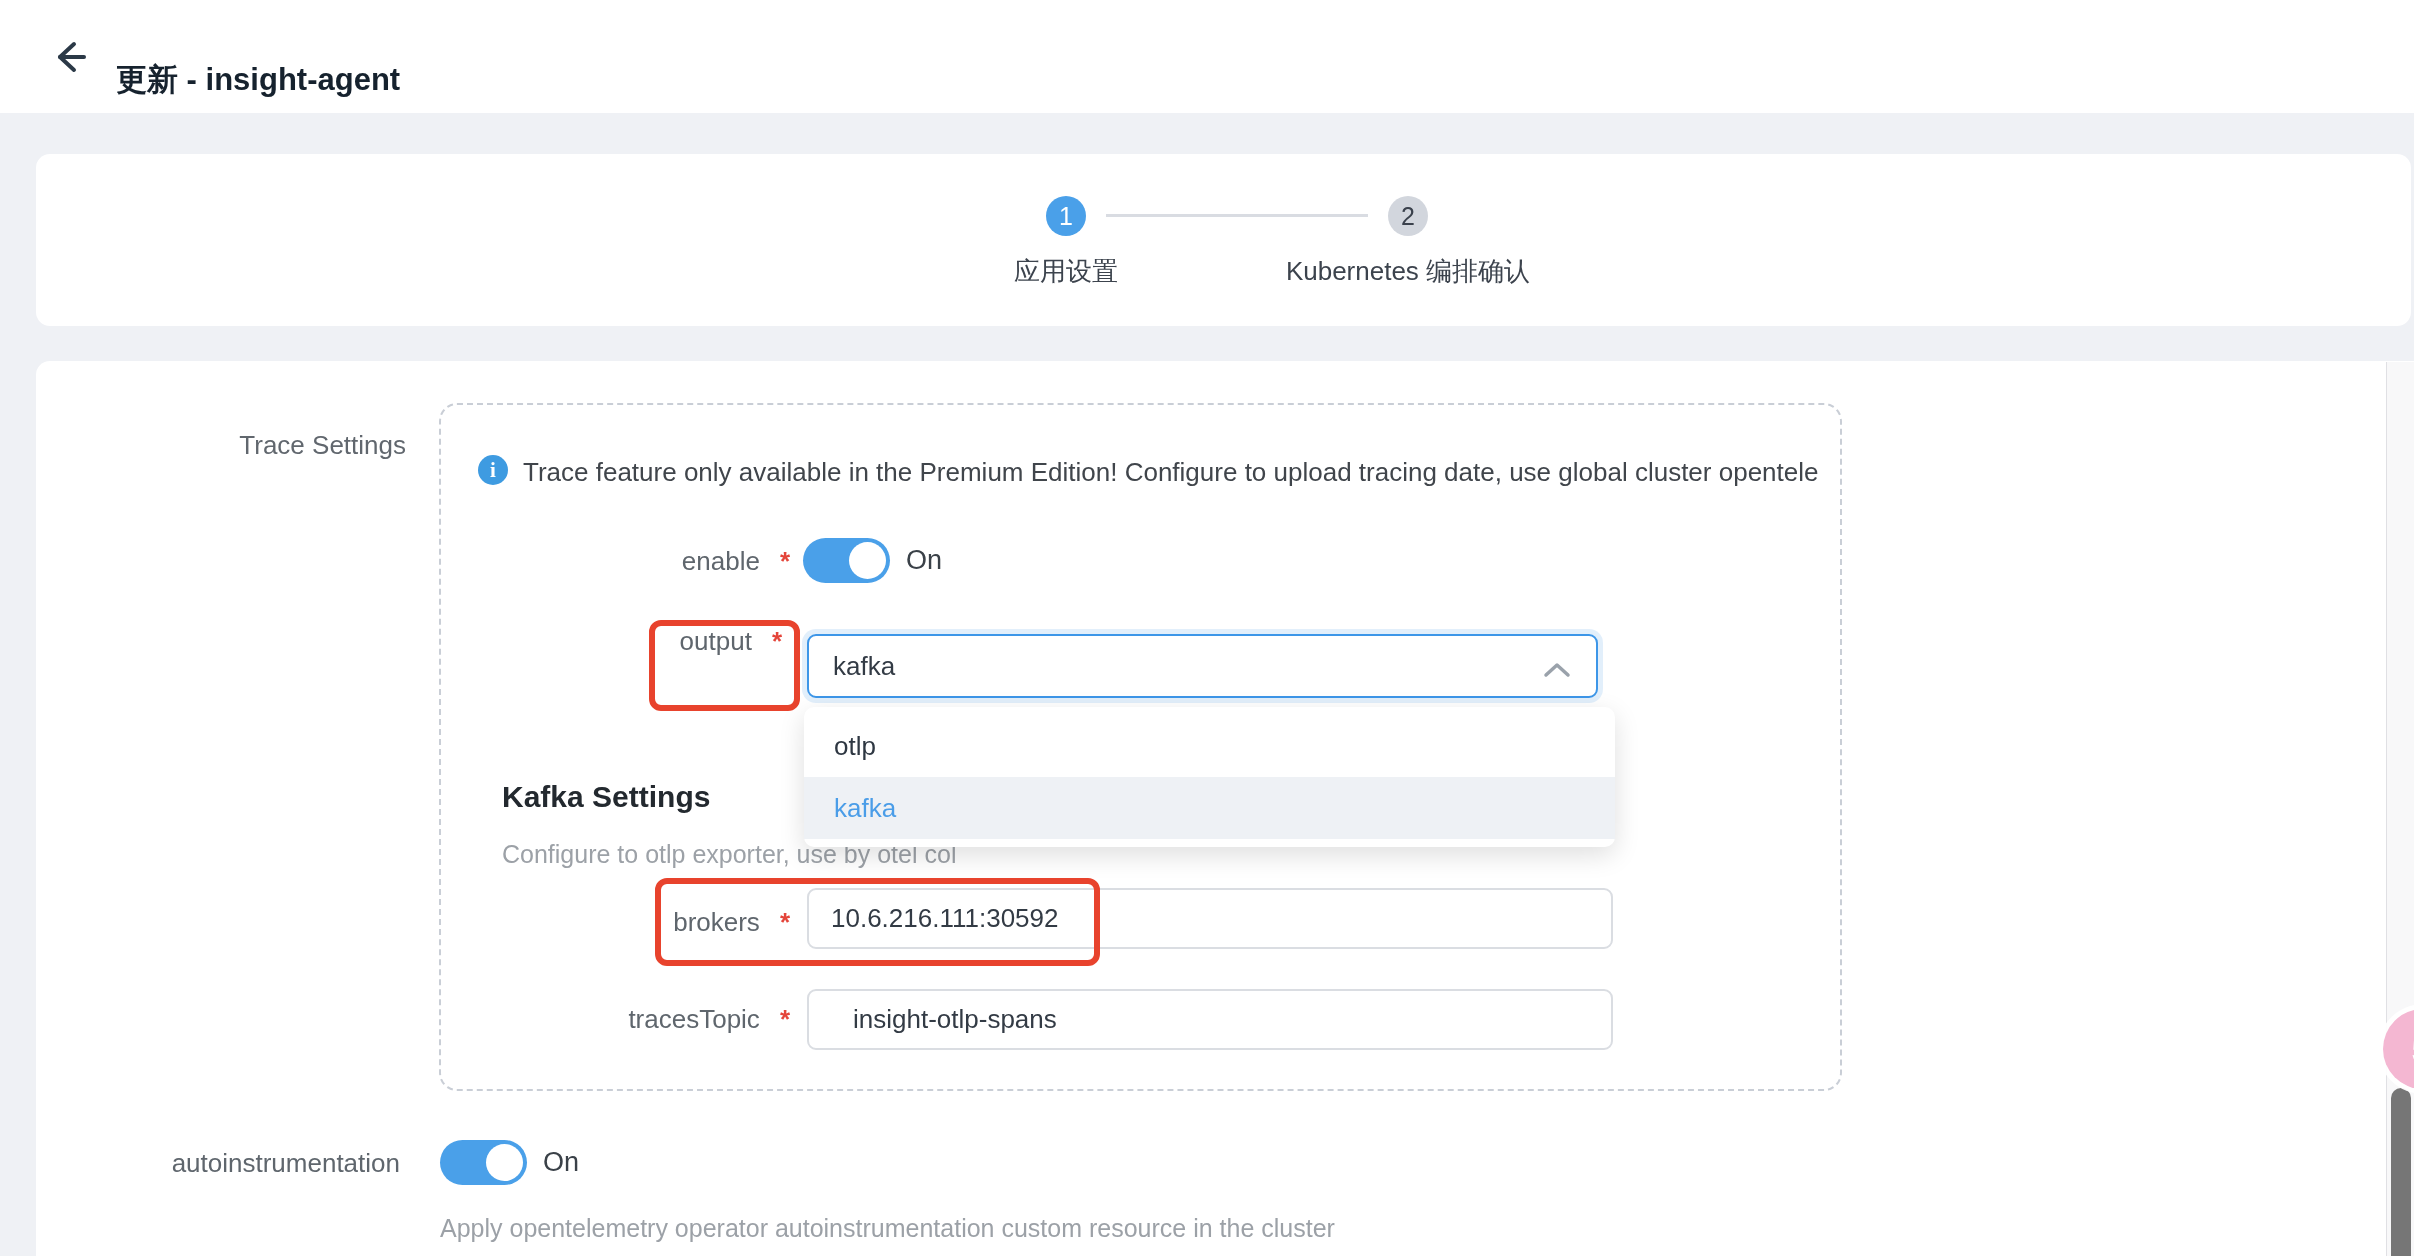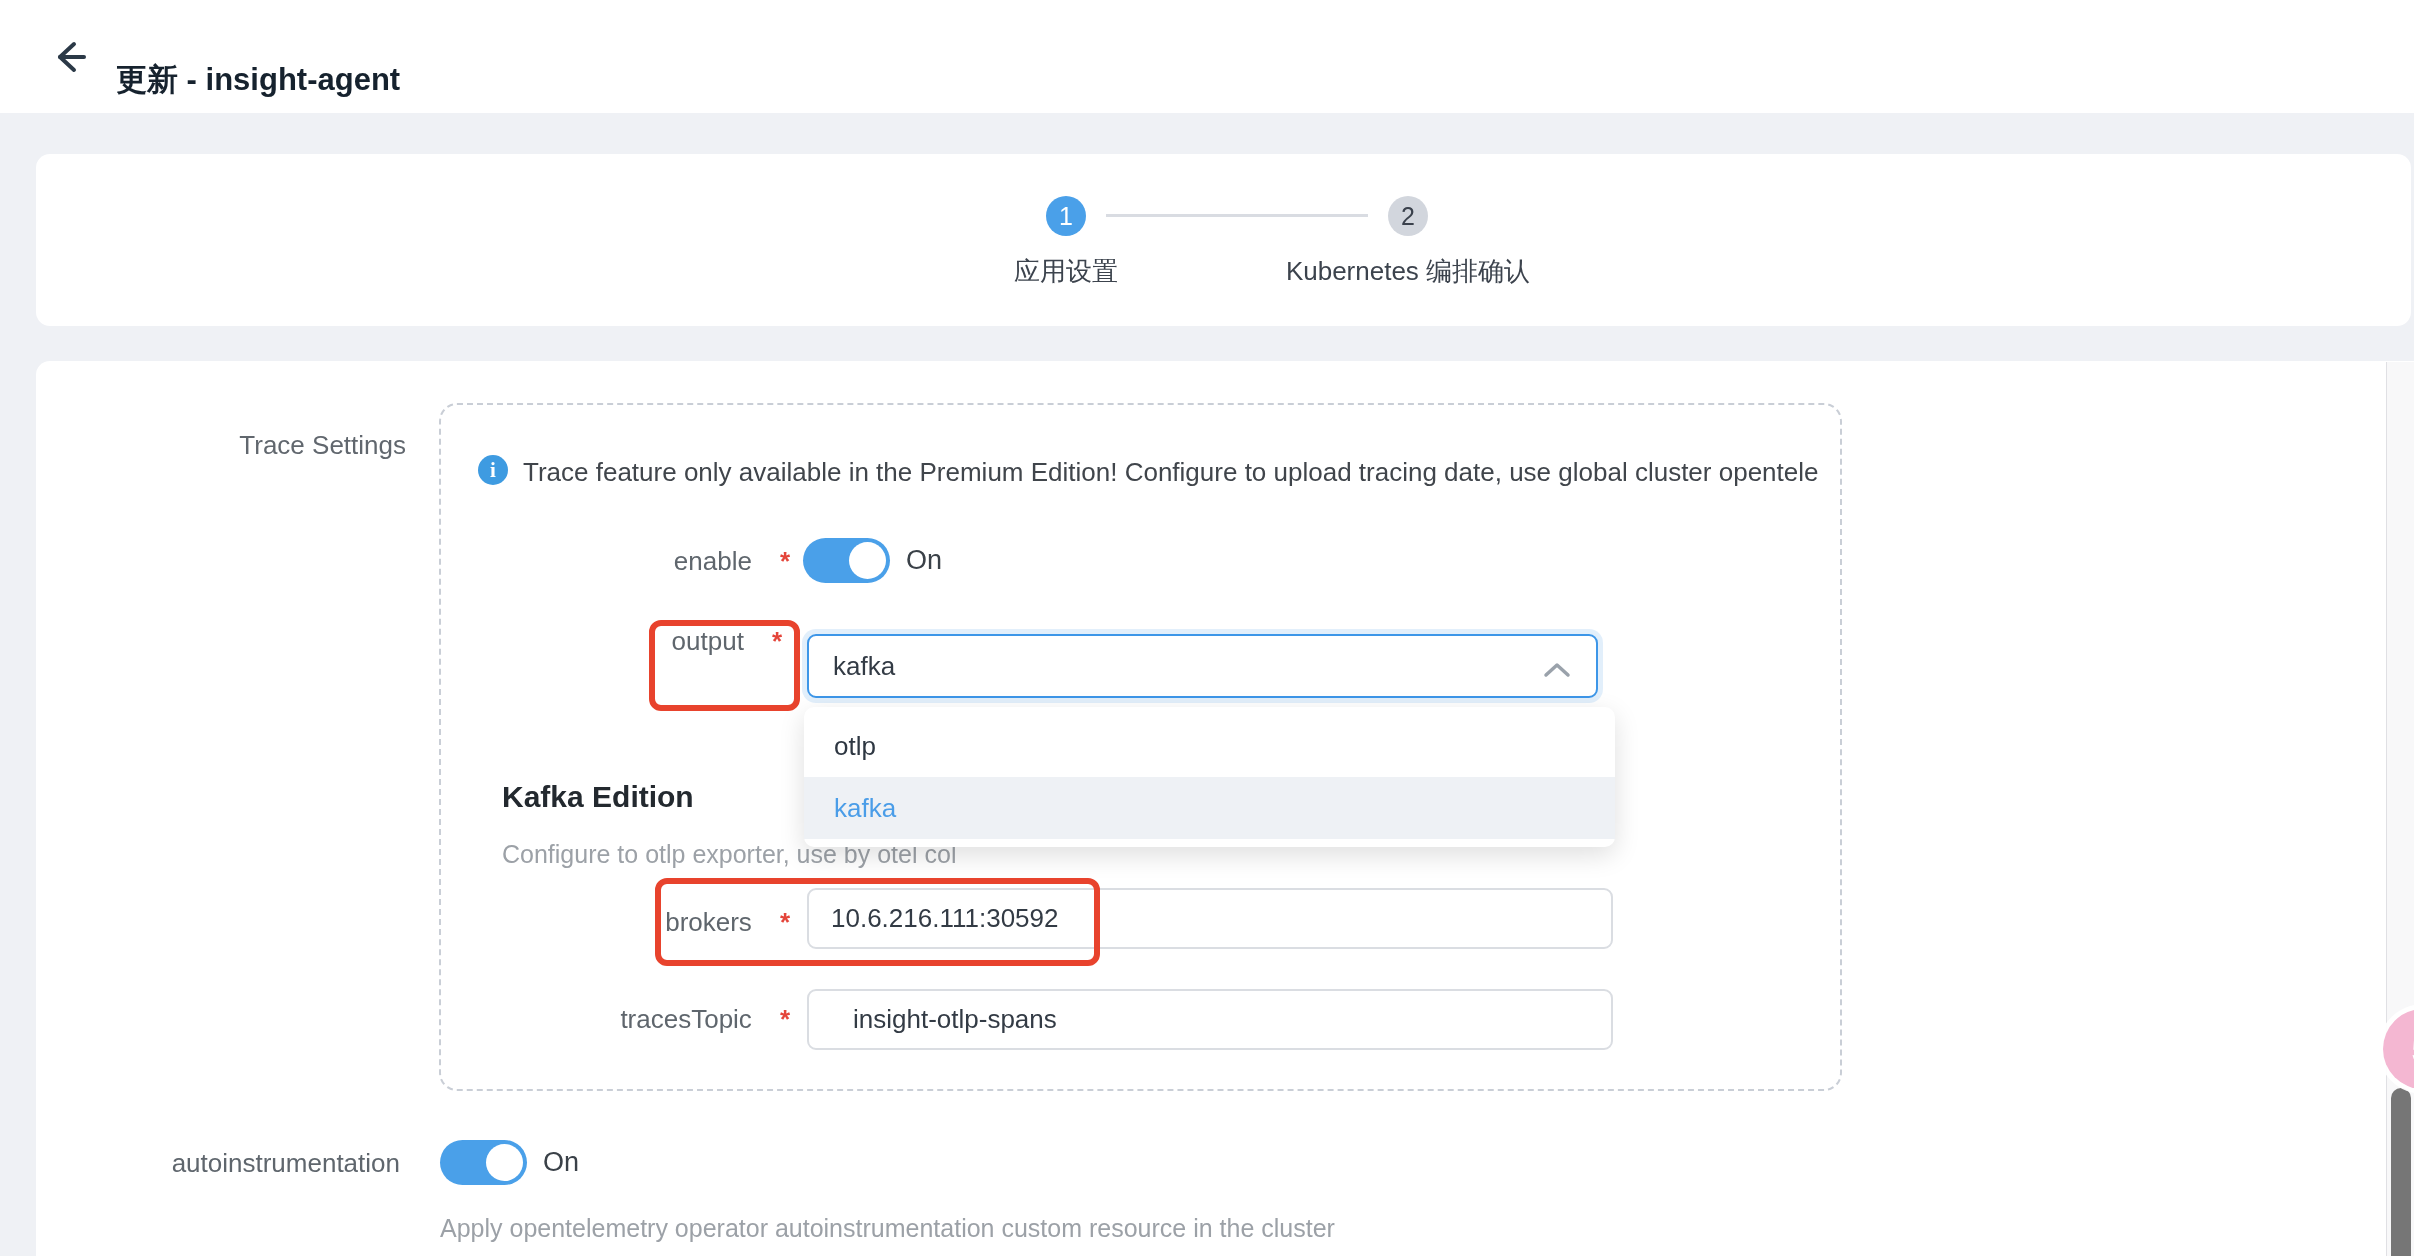--- a/index.html
+++ b/index.html
@@ -19,21 +19,21 @@
   .step-line{position:absolute;background:#d9dce2;height:3px;}
   .step-label{position:absolute;text-align:center;font-size:26px;color:#3c434d;white-space:nowrap;}
   
   .content-card{position:absolute;left:36px;top:361px;width:2378px;height:895px;background:#fff;border-radius:14px 0 0 0;}
   .section-label{position:absolute;left:150px;top:430px;width:256px;text-align:right;font-size:26px;color:#61676e;}
   .fieldset{position:absolute;left:439px;top:403px;width:1399px;height:684px;border:2px dashed #c9ced6;border-radius:18px;}
   .info-icon{position:absolute;left:478px;top:455px;width:30px;height:30px;border-radius:50%;background:#3e9be1;color:#fff;
     display:flex;align-items:center;justify-content:center;font-size:21px;font-weight:700;font-family:"Liberation Serif",serif;}
   .info-text{position:absolute;left:523px;top:457px;width:1295px;font-size:26px;color:#40454b;white-space:nowrap;overflow:hidden;}
   
-  .label-row{position:absolute;display:flex;align-items:center;justify-content:flex-end;gap:28px;text-align:center;}
+  .label-row{position:absolute;display:flex;align-items:center;justify-content:flex-end;gap:20px;text-align:center;}
   .field-label{font-size:26px;color:#5f666d;white-space:nowrap;}
   .asterisk{font-size:26px;color:#e4453a;font-weight:700;}
   
   .toggle{position:absolute;width:87px;height:45px;border-radius:23px;background:#4aa0e9;cursor:pointer;}
   .toggle .knob{position:absolute;right:4px;top:4px;width:37px;height:37px;border-radius:50%;background:#fff;}
   .toggle-state{position:absolute;height:45px;line-height:45px;font-size:27px;color:#3a4148;}
   
   .select{position:absolute;left:807px;top:634px;width:791px;height:64px;box-sizing:border-box;background:#fff;
     border:2px solid #3d96e8;border-radius:9px;box-shadow:0 0 0 5px rgba(77,158,232,0.16);
     display:flex;align-items:center;padding-left:24px;font-size:26px;color:#333b45;cursor:pointer;z-index:20;}
@@ -114,21 +114,21 @@
         <polyline points="4,15 15,5 26,15" fill="none" stroke="#9aa2ab" stroke-width="3.5" stroke-linecap="round" stroke-linejoin="round"></polyline>
       </svg>
     </span>
   </div>
 
   <div class="dropdown">
     <div class="option">otlp</div>
     <div class="option selected">kafka</div>
   </div>
 
-  <div class="sub-heading">Kafka Edition</div>
+  <div class="sub-heading">Kafka Settings</div>
   <div class="sub-subtitle">Configure to otlp exporter, use by otel col</div>
 
   <div class="hl-rect" style="left:655px;top:878px;width:445px;height:88px;"></div>
   <div class="label-row" style="left:460px;top:879px;width:330px;height:87px;">
     <span class="field-label">brokers</span>
     <span class="asterisk">*</span>
   </div>
   <input class="text-input" style="left: 807px; top: 888px;" value="10.6.216.111:30592">
 
   <div class="label-row" style="left:460px;top:989px;width:330px;height:61px;">

